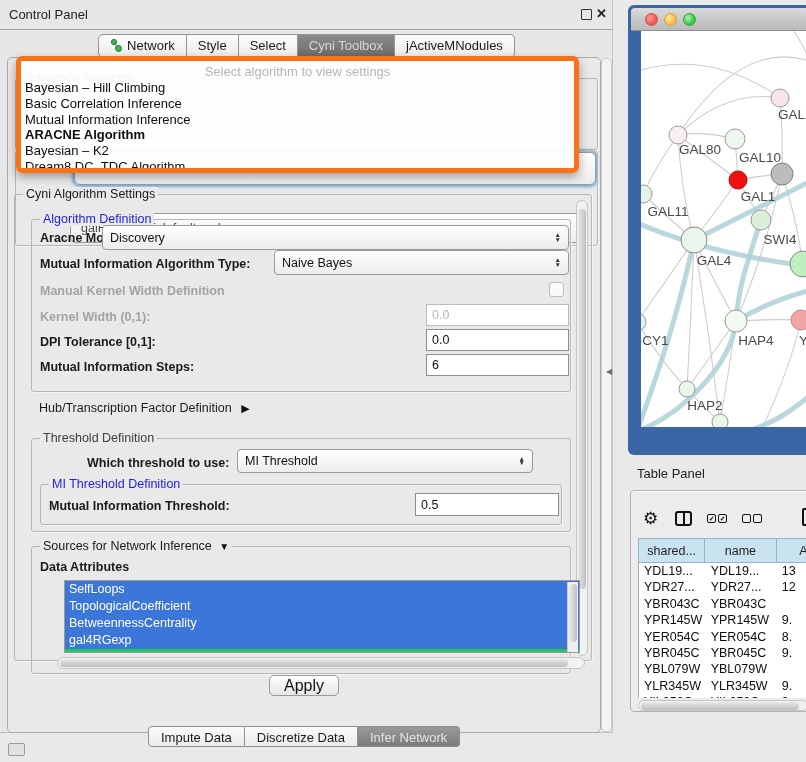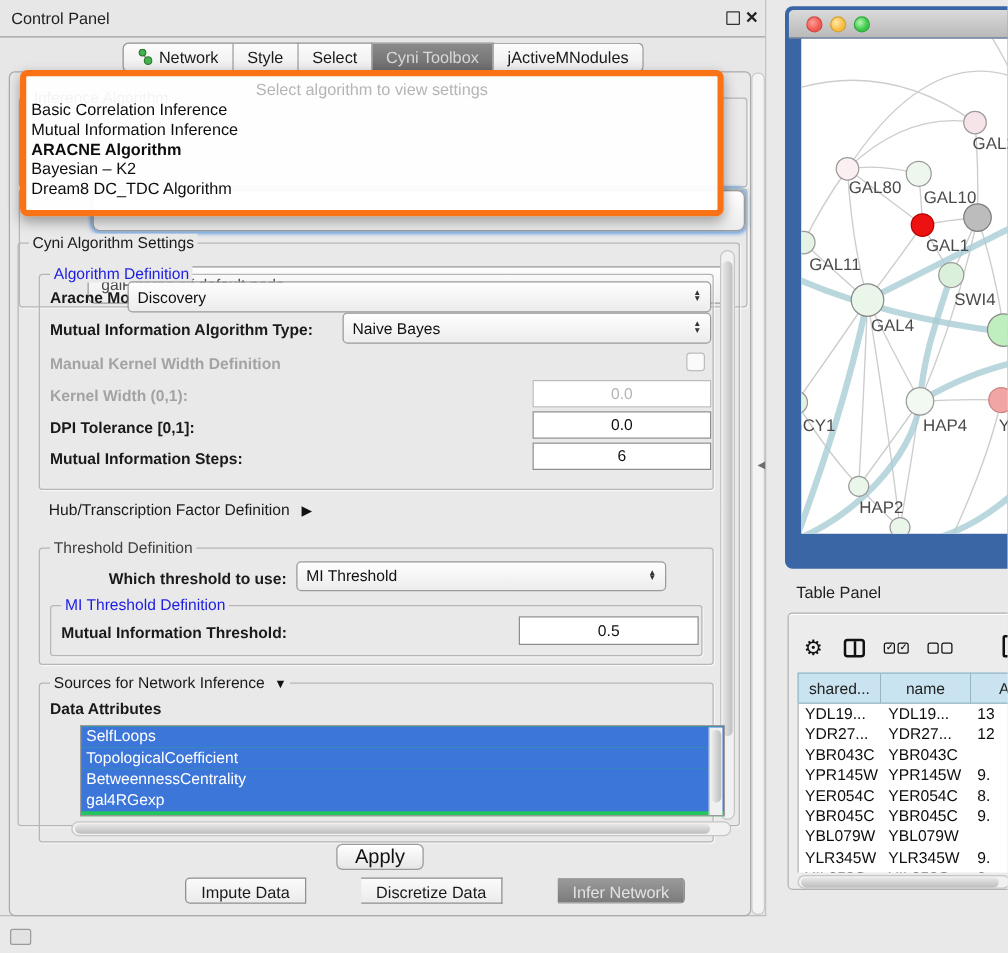--- a/index.html
+++ b/index.html
@@ -41,21 +41,21 @@
     box-shadow:0 4px 10px rgba(0,0,0,.35); z-index:30; overflow:hidden; }
   .dd-placeholder { text-align:center; color:#b5b5b5; font-size:13px; height:19px; padding-top:3px; }
   .dd-item { font-size:13px; height:15.8px; line-height:15.5px; padding:0 4px; color:#0d0d0d; white-space:nowrap; }
   .dd-item.bold { font-weight:bold; }
 
   
   .combo { position:absolute; background:linear-gradient(#fefefe,#ececec); border:1px solid #9b9b9b; border-radius:4px;
     display:flex; align-items:center; font-size:12.5px; padding:0 7px; color:#111; }
   .spin { margin-left:auto; display:flex; flex-direction:column; align-items:center; line-height:4.5px; font-size:6.5px; color:#333; padding-left:6px; }
   .tfield { position:absolute; background:#fff; border:1px solid #8e8e8e; font-size:12.5px;
-    display:flex; align-items:center; justify-content:center; padding:0 5px; color:#111; }
+    display:flex; align-items:center; justify-content:flex-start; padding:0 5px; color:#111; }
   .tfield.dis { border-color:#bcbcbc; color:#b5b5b5; }
   .lbl { position:absolute; font-size:12.5px; font-weight:bold; color:#1a1a1a; white-space:nowrap; }
   .lbl.dis { color:#a3a3a3; }
   .plain { font-weight:normal; }
   .chk { position:absolute; width:15px; height:15px; border:1px solid #bdbdbd; border-radius:3px; background:#fafafa; }
 
   
   .vtrack { position:absolute; background:#f1f1f1; border:1px solid #c6c6c6; border-radius:6px; }
   .vthumb { position:absolute; left:1px; width:8px; background:linear-gradient(90deg,#e8e8e8,#bfbfbf); border-radius:5px; }
   .htrack { position:absolute; background:#f1f1f1; border:1px solid #c6c6c6; border-radius:7px; }
@@ -158,20 +158,21 @@
     </div>
     <div class="ghost-combo1"></div>
     <div class="group" style="left:7px; top:93px; width:583px; height:95px;"></div>
     <div class="ghost-combo2">
       <span>galFiltered.sif default node</span>
     </div>
 
     <div class="popup">
       <div class="dd-placeholder">Select algorithm to view settings</div>
       <div id="dd-list">
+          <div class="dd-item">Bayesian – Hill Climbing</div>
           <div class="dd-item">Basic Correlation Inference</div>
           <div class="dd-item">Mutual Information Inference</div>
           <div class="dd-item bold">ARACNE Algorithm</div>
           <div class="dd-item">Bayesian – K2</div>
           <div class="dd-item">Dream8 DC_TDC Algorithm</div>
         </div>
     </div>
 
     <div class="group" style="left:6px; top:136px; width:578px; height:467px;">
       <span class="gtitle">Cyni Algorithm Settings</span>
@@ -266,21 +267,21 @@
         <div class="htrack" style="left:25px; top:110px; width:528px; height:12px;">
           <div class="hthumb" style="left:2px; width:508px;"></div>
         </div>
       </div>
     </div>
 
     <div class="btn" style="left:261px; top:617px; width:70px; height:21px;">
       <span>Apply</span>
     </div>
 
-    <div class="seg-bar" style="left:140px; top:644px;gap:44px;" id="bottom-tabbar">
+    <div class="seg-bar" style="left:140px; top:668px;" id="bottom-tabbar">
         <div class="seg">Impute Data</div>
         <div class="seg">Discretize Data</div>
         <div class="seg sel">Infer Network</div>
       </div>
   </div>
 </div>
 
 <div id="cp-scrollstrip"></div>
 <div id="divider-arrow">◀</div>
 <div id="mini-panel-icon"></div>

